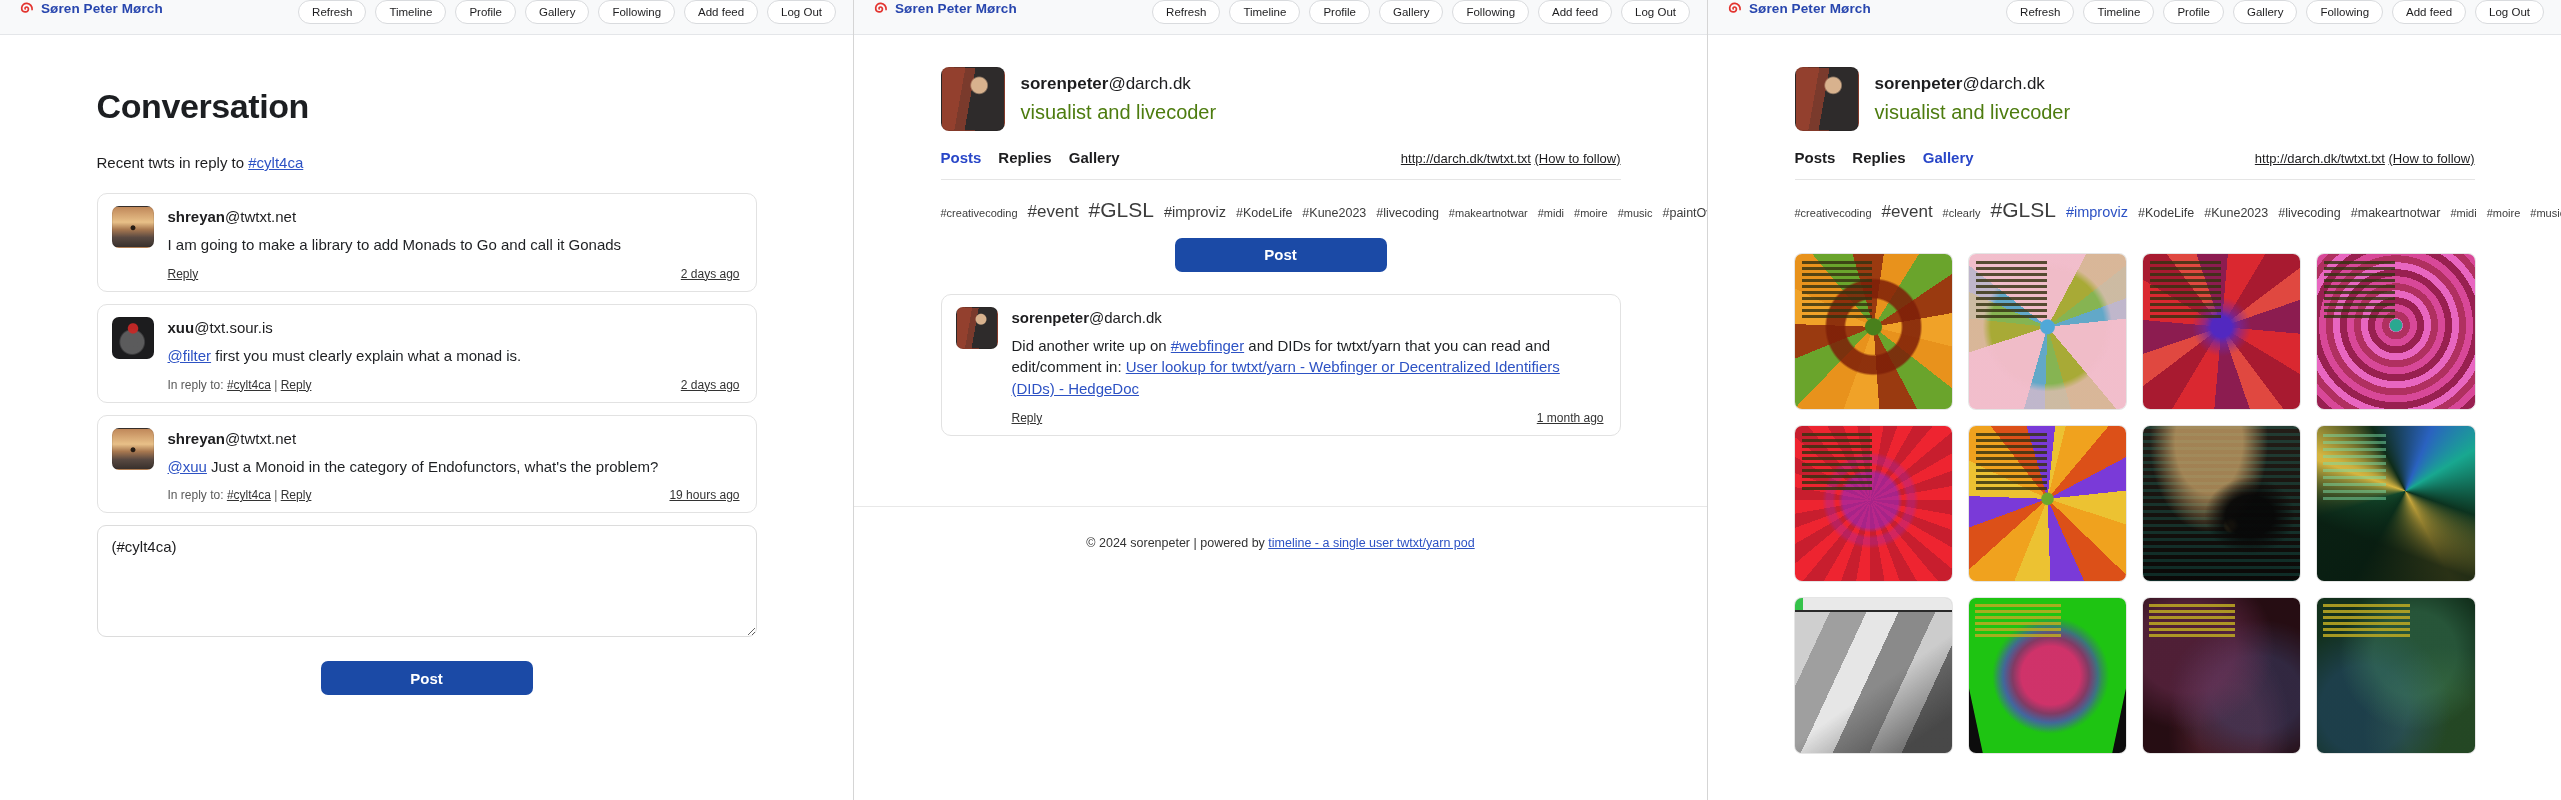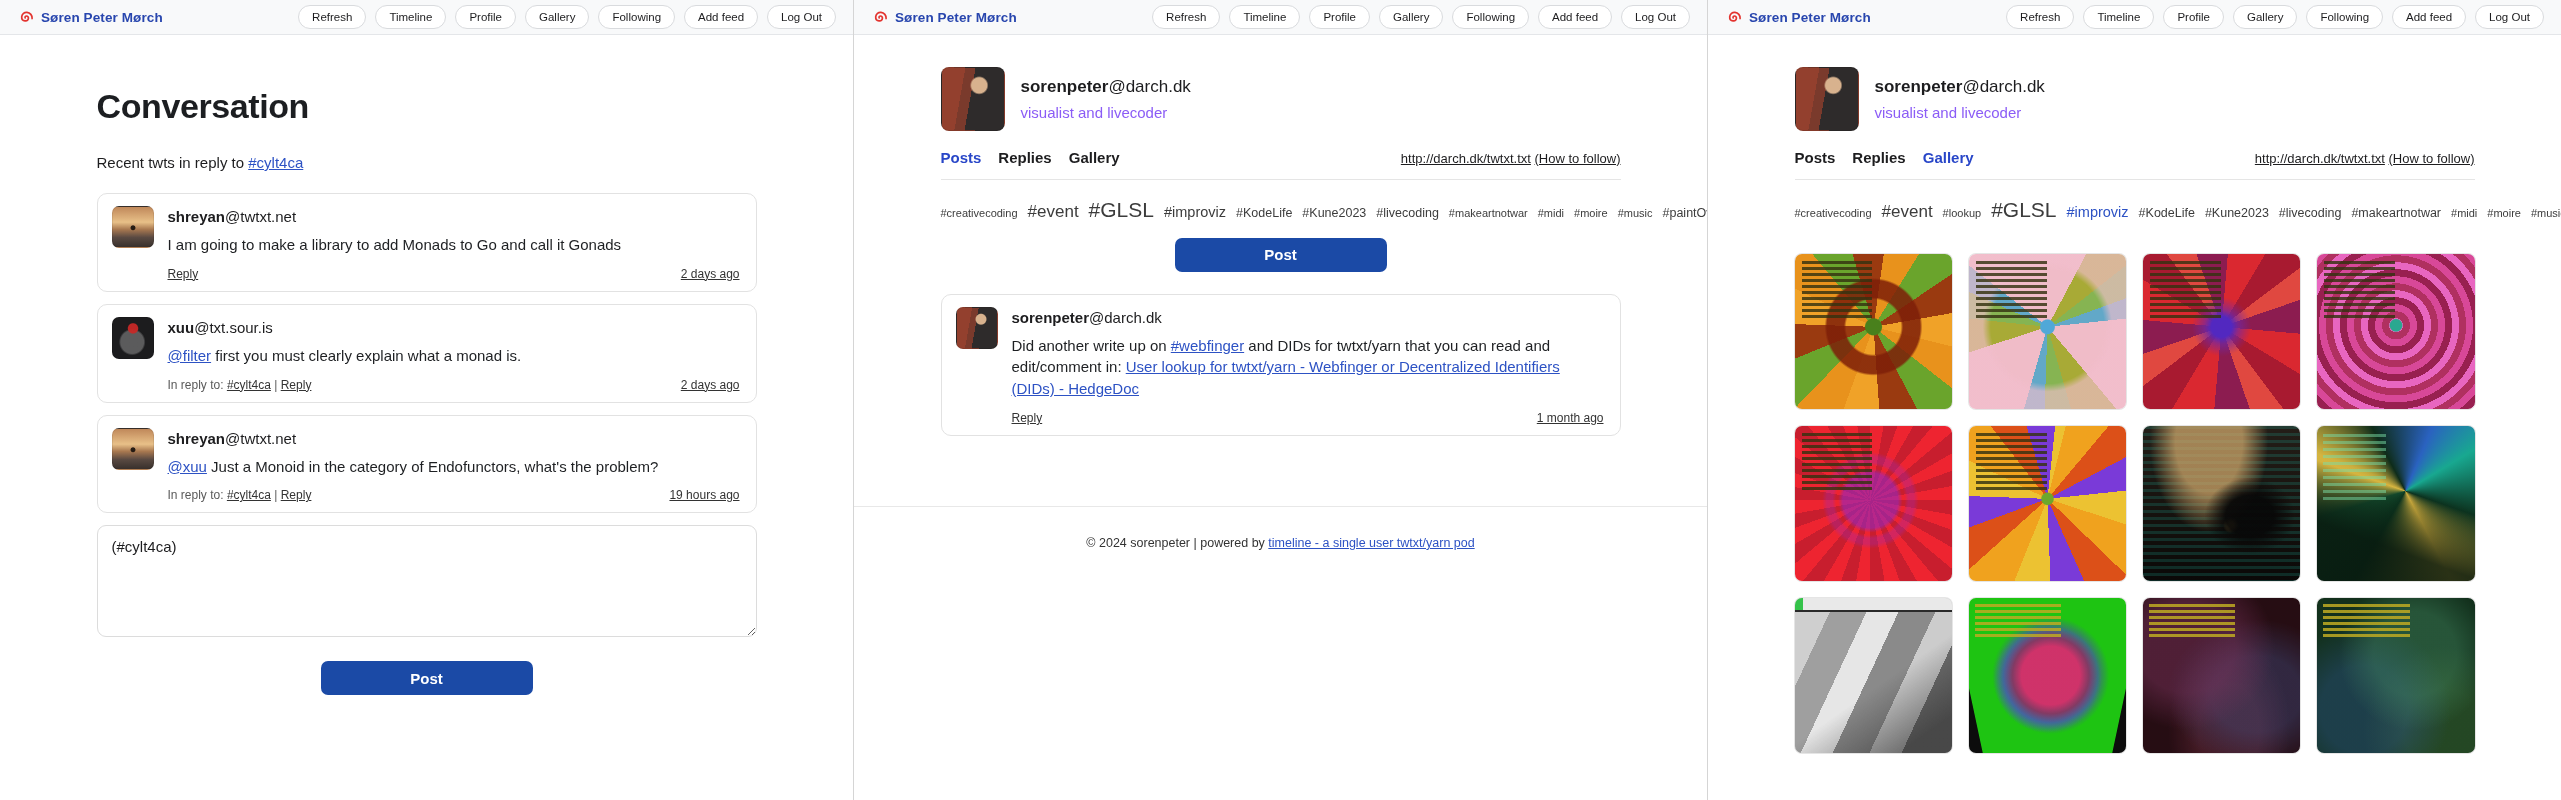--- a/index.html
+++ b/index.html
@@ -3,21 +3,21 @@
 <meta charset="utf-8">
 <style>
 *{margin:0;padding:0;box-sizing:border-box}
 html,body{width:2561px;height:800px;overflow:hidden;background:#fff;
   font-family:"Liberation Sans",sans-serif;color:#1d1d1f}
 .app{display:flex;width:100%;height:100%}
 .panel{flex:1 1 0;min-width:0;border-right:1px solid #d5d5d5;overflow:hidden;background:#fff}
 .panel:last-child{border-right:none}
 
 
-.topbar{height:35px;background:#f8f9fa;border-bottom:1px solid #e4e6e9;display:flex;align-items:center;padding:0 17px}
+.topbar{height:35px;background:#f8f9fa;border-bottom:1px solid #e4e6e9;display:flex;align-items:flex-start;padding:0 17px}
 .brand{display:flex;align-items:center;gap:7px;margin-right:auto;cursor:pointer}
 .logo{display:flex;align-items:center}
 .brand-text{color:#2846ae;font-size:13.5px;font-weight:700;letter-spacing:.1px;white-space:nowrap}
 .nav{display:flex;gap:9px}
 .navbtn{font-family:Liberation Sans, sans-serif;font-size:11.5px;color:#1d1d1f;background:#fff;border:1px solid #d9dbde;border-radius:12px;padding:5px 13px;cursor:pointer;white-space:nowrap}
 
 
 .link{color:#2d52c4;text-decoration:underline;cursor:pointer}
 h1{font-size:34px;font-weight:700;letter-spacing:-.4px;color:#1c1e21;margin-bottom:28px}
 
@@ -35,21 +35,21 @@
 .time{margin-left:auto;color:#333;text-decoration:underline;cursor:pointer;white-space:nowrap}
 .composer{display:block;width:100%;height:112px;border:1px solid #dcdcdc;border-radius:9px;padding:12px 14px;font-family:inherit;font-size:15px;color:#1d1d1f;resize:vertical;margin:4px 0 24px;background:#fff}
 .post-btn{display:block;margin:0 auto;width:212px;height:34px;background:#1b4aa6;color:#fff;font-family:inherit;font-size:15px;font-weight:700;border:none;border-radius:7px;cursor:pointer}
 
 
 .content{width:680px;margin:16px auto}
 .profile-head{display:flex;gap:16px;align-items:center;padding-top:16px;margin-bottom:18px}
 .pavatar{width:64px;height:64px;border-radius:8px;flex:none;border:1px solid rgba(0,0,0,.1)}
 .pname{font-size:17px;margin-bottom:7px}
 .pname b{font-weight:700}
-.pbio{font-size:15px;color:#8b5cf6}
+.pbio{font-size:20px;color:#4d7c0f}
 .tabrow{display:flex;align-items:baseline;gap:17px;padding-bottom:13px;border-bottom:1px solid #e5e5e5}
 .tab{font-size:15px;font-weight:700;color:#1d1d1f;cursor:pointer}
 .tab.active{color:#2846c8}
 .feedlinks{margin-left:auto;font-size:13px;color:#1d1d1f;white-space:nowrap}
 .feedlinks a{color:#1d1d1f;text-decoration:underline;cursor:pointer}
 .tagcloud{padding:13px 0 4px;line-height:1.65;margin-bottom:6px}
 .tag{color:#3c3c3c;text-decoration:none;margin-right:10px;cursor:pointer;white-space:nowrap}
 .tag.active{color:#2d52c4}
 .s1{font-size:11px}.s2{font-size:12.5px}.s3{font-size:14.5px}.s4{font-size:17px}.s5{font-size:21px}
 .composer2{height:132px;margin:8px 0 16px}
@@ -287,21 +287,21 @@
         </div>
       </div>
       <div class="tabrow">
         <a class="tab">Posts</a>
         <a class="tab">Replies</a>
         <a class="tab active">Gallery</a>
         <span class="feedlinks"><a>http://darch.dk/twtxt.txt</a> <a>(How to follow)</a></span>
       </div>
 
       <div class="tagcloud">
-        <a class="tag s1">#creativecoding</a><a class="tag s4">#event</a><a class="tag s1">#lookup</a><a class="tag s5">#GLSL</a><a class="tag s3 active">#improviz</a><a class="tag s2">#KodeLife</a><a class="tag s2">#Kune2023</a><a class="tag s2">#livecoding</a><a class="tag s2">#makeartnotwar</a><a class="tag s1">#midi</a><a class="tag s1">#moire</a><a class="tag s1">#music</a>
+        <a class="tag s1">#creativecoding</a><a class="tag s4">#event</a><a class="tag s1">#clearly</a><a class="tag s5">#GLSL</a><a class="tag s3 active">#improviz</a><a class="tag s2">#KodeLife</a><a class="tag s2">#Kune2023</a><a class="tag s2">#livecoding</a><a class="tag s2">#makeartnotwar</a><a class="tag s1">#midi</a><a class="tag s1">#moire</a><a class="tag s1">#music</a>
       </div>
 
       <div class="gallery">
         <div class="gtile g1 code-d" title="orange and green kaleidoscope shader"></div>
         <div class="gtile g2 code-d" title="pink and olive kaleidoscope shader"></div>
         <div class="gtile g3 code-d" title="red and purple kaleidoscope shader"></div>
         <div class="gtile g4 code-d" title="magenta concentric rings shader"></div>
         <div class="gtile g5 code-d" title="red radial burst shader"></div>
         <div class="gtile g6 code-d" title="orange and purple kaleidoscope shader"></div>
         <div class="gtile g7" title="livecoding performance photo"></div>

